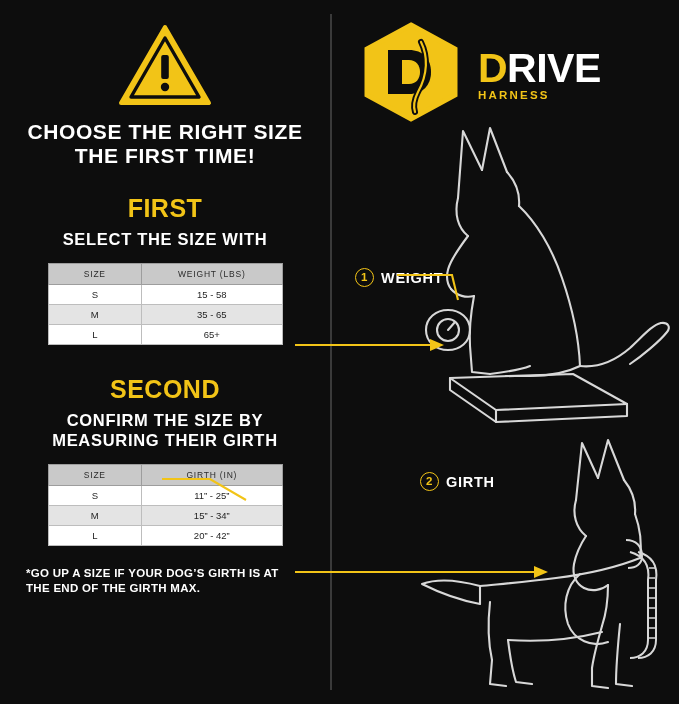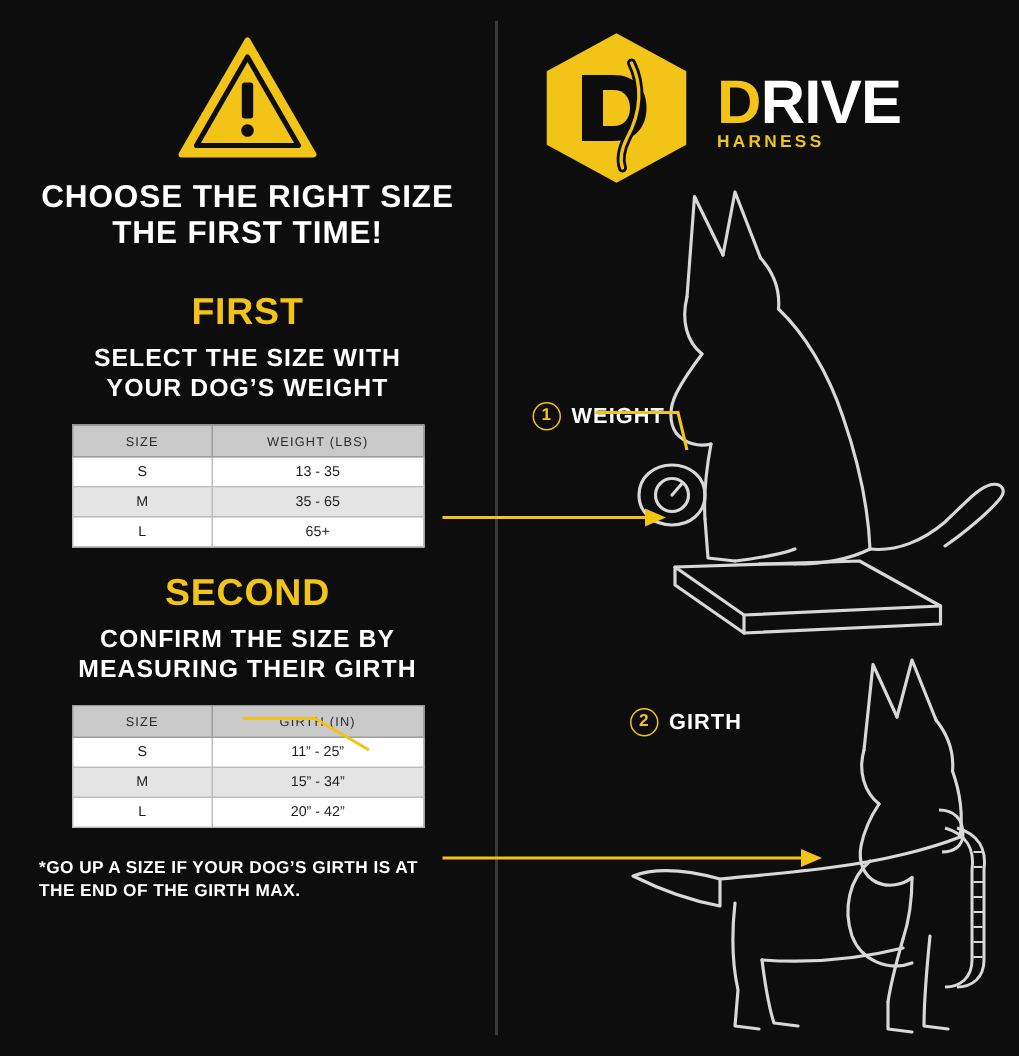--- a/index.html
+++ b/index.html
@@ -86,21 +86,21 @@
   table.sizing td {
     text-align: center;
     padding: 4px 4px;
     border: 1px solid #bdbdbd;
     font-size: 9.5px;
     color: #1f1f1f;
   }
   table.sizing tr.alt td { background: #e4e4e4; }
   table.sizing td.col-size { width: 40%; }
 
-  .block-first { margin-bottom: 16px; }
+  .block-first { margin-bottom: 30px; }
   .block-second { margin-bottom: 16px; }
 
   .footnote {
     margin: 20px 2px 0 2px;
     font-weight: bold;
     font-size: 11.5px;
     line-height: 1.3;
     letter-spacing: 0.3px;
     text-transform: uppercase;
   }
@@ -192,33 +192,32 @@
 
     <div class="headline">
       <div>CHOOSE THE RIGHT SIZE</div>
       <div>THE FIRST TIME!</div>
     </div>
 
     <div class="block-first">
       <div class="step-title">FIRST</div>
       <div class="step-sub">
         <div>SELECT THE SIZE WITH</div>
-        <div>YOUR DOG’S WEIGHT</div>
       </div>
       <table class="sizing">
         <thead>
           <tr>
             <th class="col-size">SIZE</th>
             <th>WEIGHT (LBS)</th>
           </tr>
         </thead>
         <tbody>
           <tr>
             <td class="col-size">S</td>
-            <td>13 - 35</td>
+            <td>15 - 58</td>
           </tr>
           <tr class="alt">
             <td class="col-size">M</td>
             <td>35 - 65</td>
           </tr>
           <tr>
             <td class="col-size">L</td>
             <td>65+</td>
           </tr>
         </tbody>

